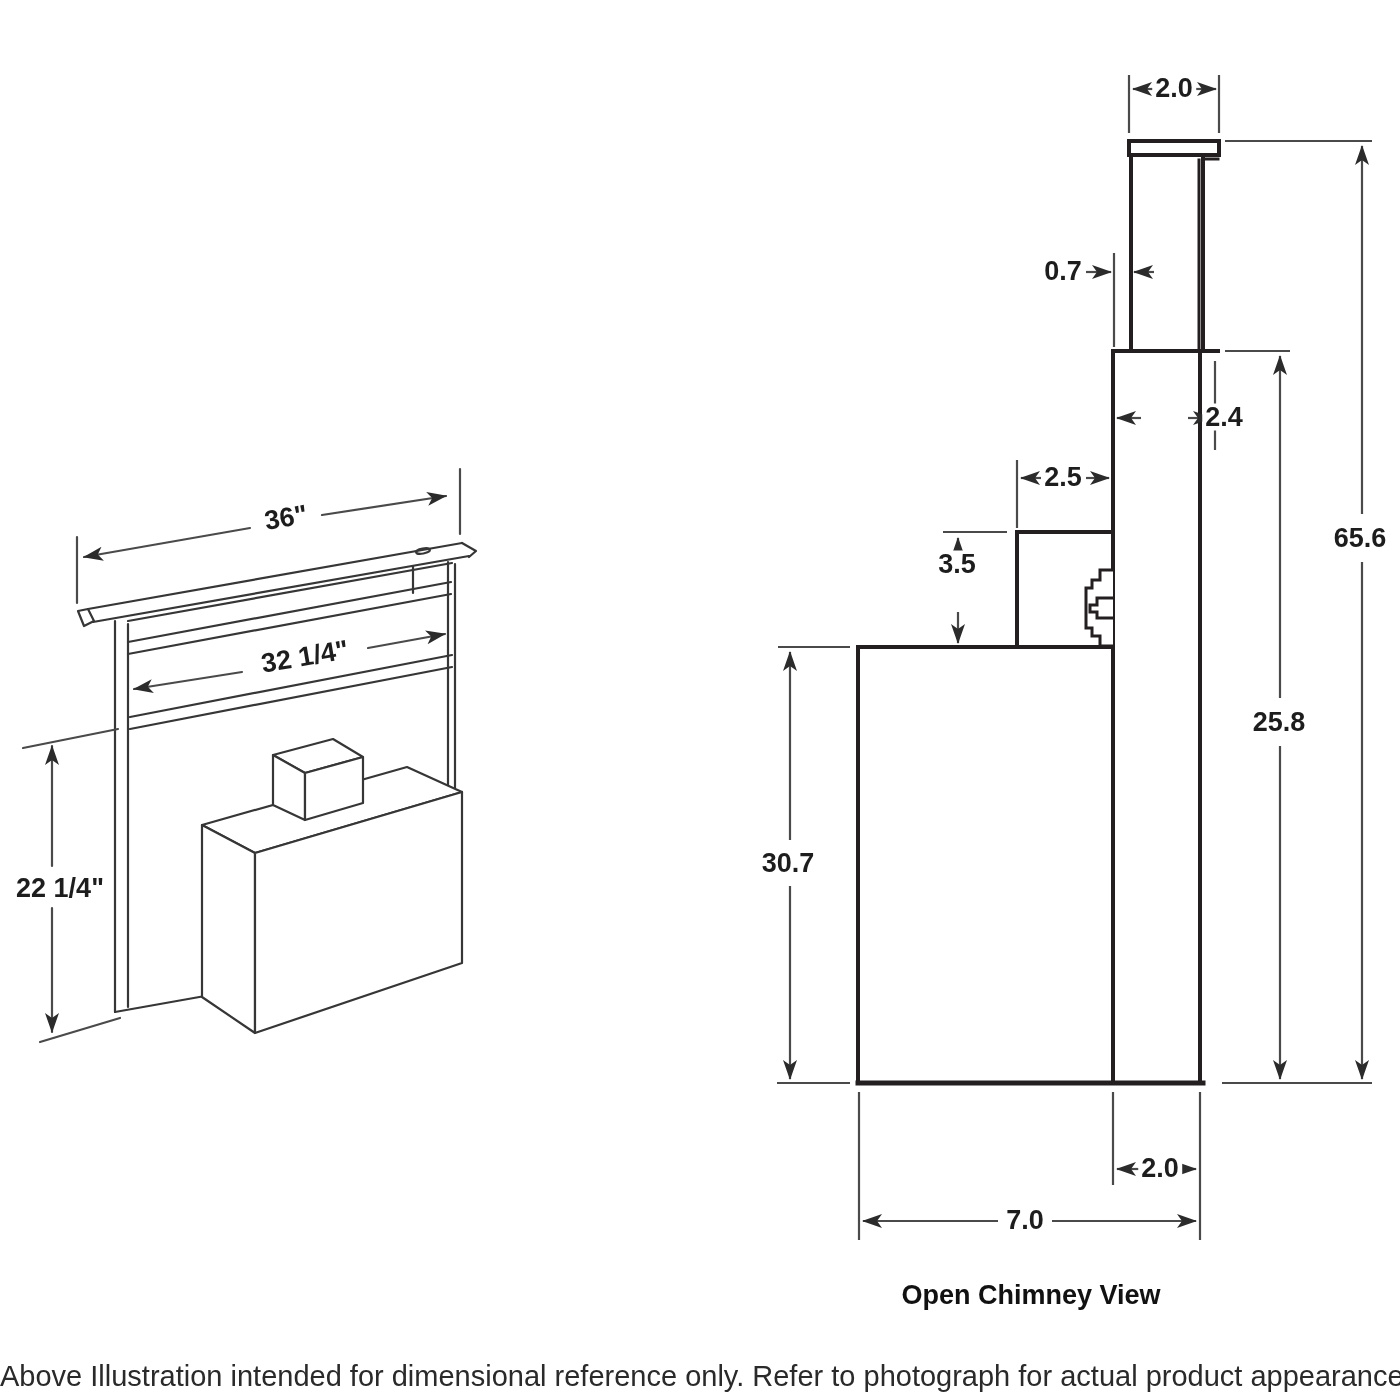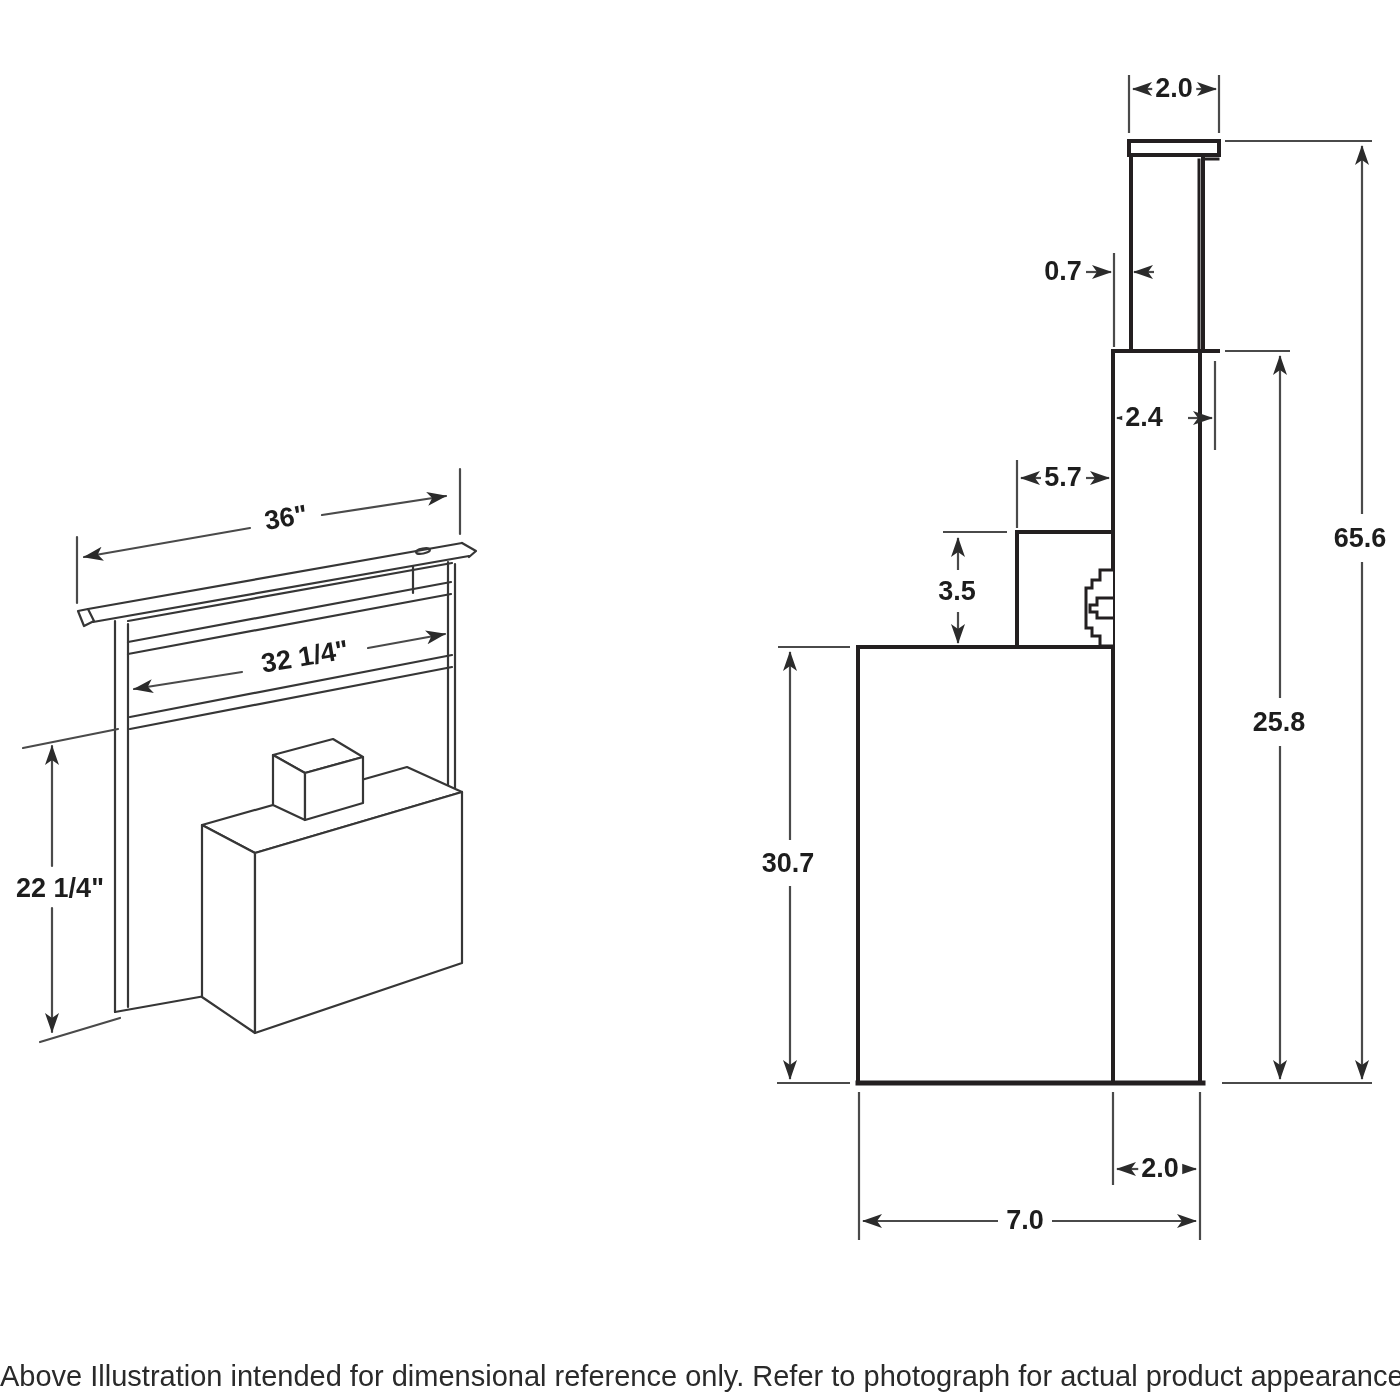--- a/index.html
+++ b/index.html
@@ -147,25 +147,26 @@
       </g>
     </g>
   </svg>
 
   <div class="dim-label rot" style="left:286px;top:518px">36"</div>
   <div class="dim-label rot" style="left:305px;top:657px">32 1/4"</div>
   <div class="dim-label" style="left:60px;top:888px">22 1/4"</div>
 
   <div class="dim-label" style="left:1174px;top:88px">2.0</div>
   <div class="dim-label" style="left:1063px;top:271px">0.7</div>
-  <div class="dim-label" style="left:1144px;top:417px">2.4</div>
-  <div class="dim-label" style="left:1063px;top:477px">5.7</div>
-  <div class="dim-label" style="left:957px;top:591px">3.5</div>
+  <div class="dim-label" style="left:1224px;top:417px">2.4</div>
+  <div class="dim-label" style="left:1063px;top:477px">2.5</div>
+  <div class="dim-label" style="left:957px;top:564px">3.5</div>
   <div class="dim-label" style="left:1360px;top:538px">65.6</div>
   <div class="dim-label" style="left:1279px;top:722px">25.8</div>
   <div class="dim-label" style="left:788px;top:863px">30.7</div>
   <div class="dim-label" style="left:1160px;top:1168px">2.0</div>
   <div class="dim-label" style="left:1025px;top:1220px">7.0</div>
 
+  <div class="view-caption" style="left:1031px;top:1295px">Open Chimney View</div>
 
   <div class="footer-note">Above Illustration intended for dimensional reference only. Refer to photograph for actual product appearance.</div>
 
 </div>
 
 </body></html>

